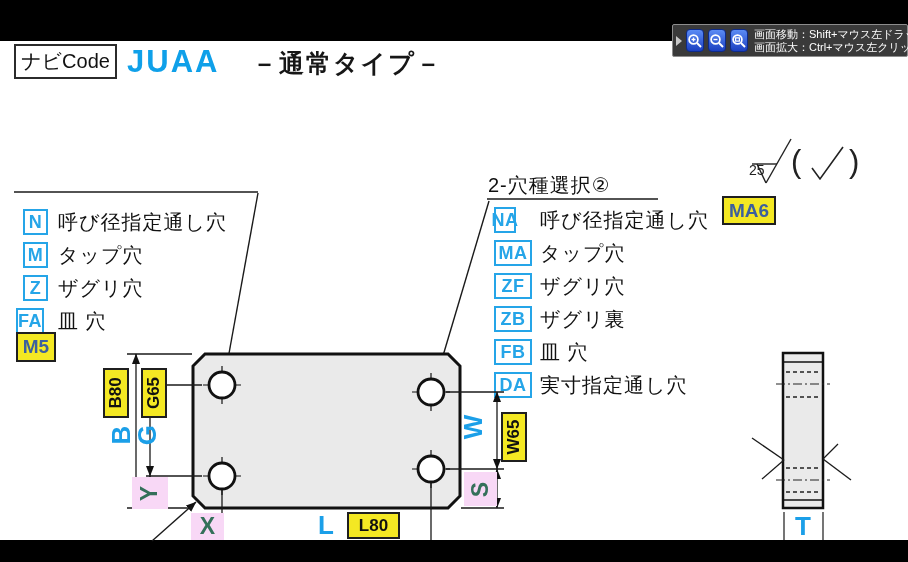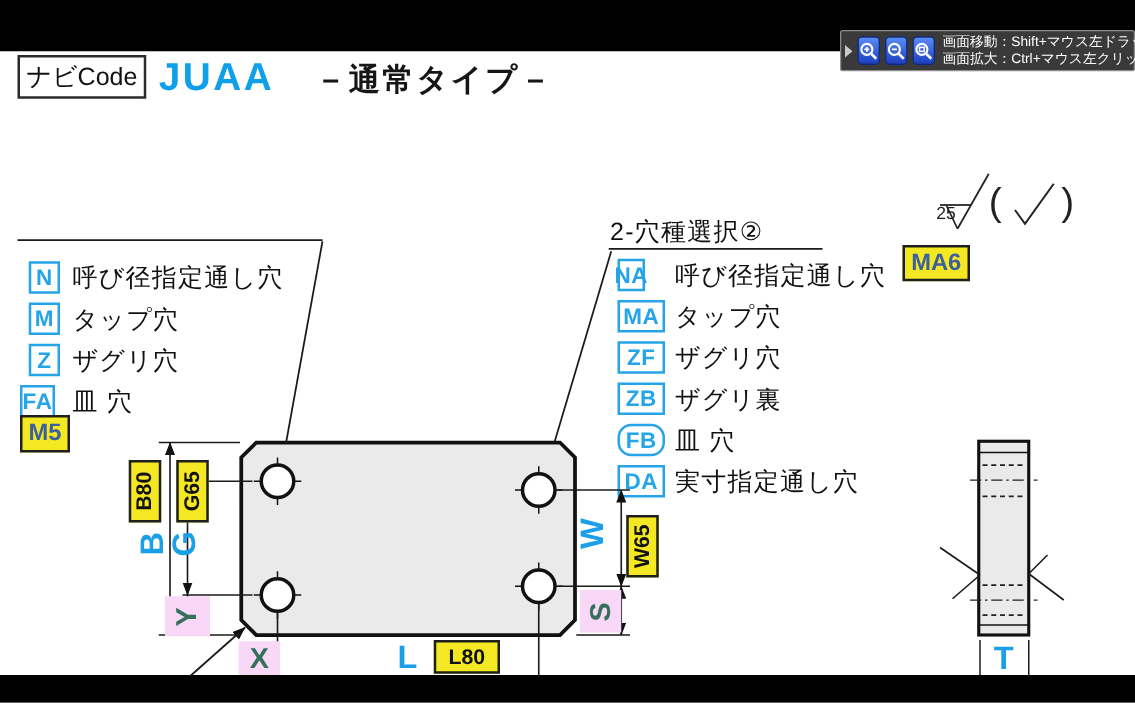--- a/index.html
+++ b/index.html
@@ -109,21 +109,21 @@
   <div class="sel-title" style="left:488px; top:172px;">2-穴種選択②</div>
   <div class="code-box" style="left:494px; top:207px; width:22px;">NA</div>
   <div class="opt-label" style="left:540px; top:207px;">呼び径指定通し穴</div>
   <div class="ylabel blue-text" style="left:722px; top:196px; width:54px; height:29px;">MA6</div>
   <div class="code-box" style="left:494px; top:240px; width:38px;">MA</div>
   <div class="opt-label" style="left:540px; top:240px;">タップ穴</div>
   <div class="code-box" style="left:494px; top:273px; width:38px;">ZF</div>
   <div class="opt-label" style="left:540px; top:273px;">ザグリ穴</div>
   <div class="code-box" style="left:494px; top:306px; width:38px;">ZB</div>
   <div class="opt-label" style="left:540px; top:306px;">ザグリ裏</div>
-  <div class="code-box" style="left:494px; top:339px; width:38px;border-radius:11px;">FB</div>
+  <div class="code-box" style="left:494px; top:339px; width:38px;">FB</div>
   <div class="opt-label" style="left:540px; top:339px;">皿 穴</div>
   <div class="code-box" style="left:494px; top:372px; width:38px;">DA</div>
   <div class="opt-label" style="left:540px; top:372px;">実寸指定通し穴</div>
 
   <svg class="lines" width="908" height="562" viewBox="0 0 908 562">
     <defs>
       <marker id="arr" markerWidth="11" markerHeight="9" refX="10" refY="4" orient="auto-start-reverse" markerUnits="userSpaceOnUse">
         <path d="M0,0 L10.5,4 L0,8 z" fill="#111"></path>
       </marker>
     </defs>

